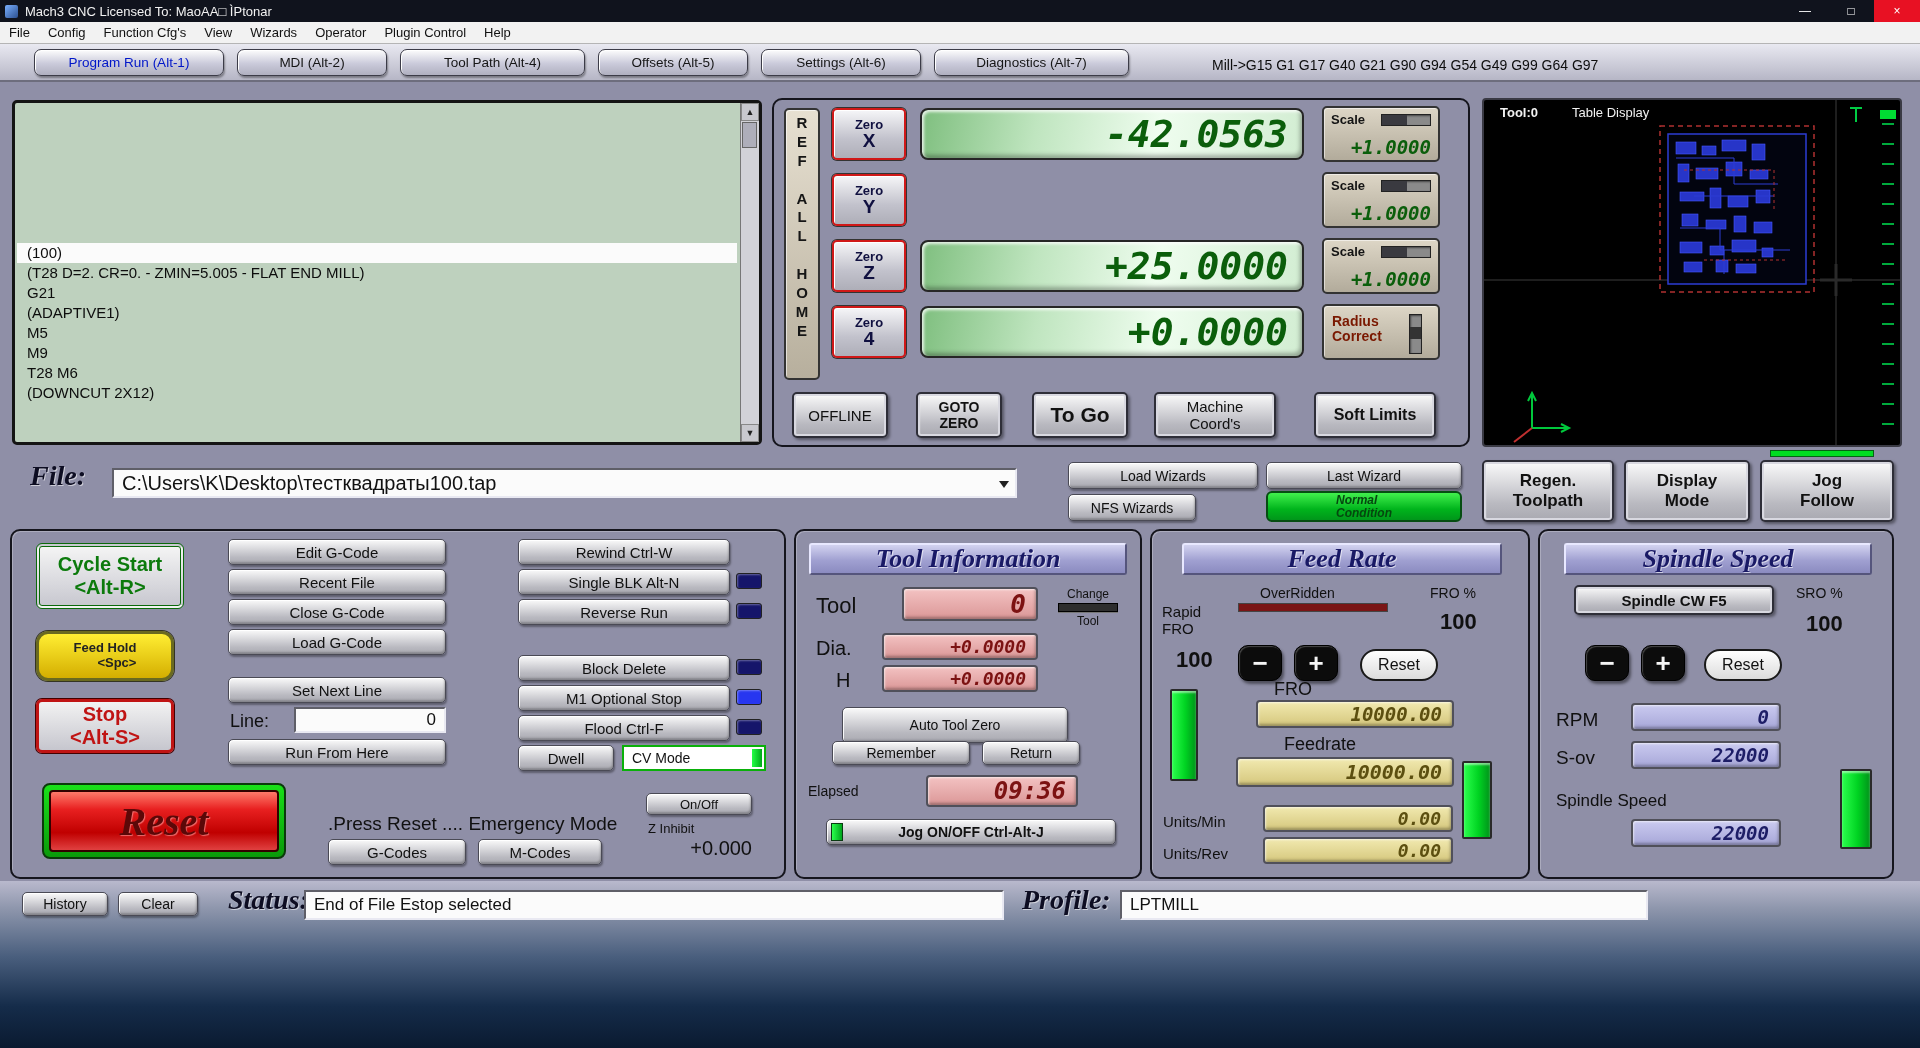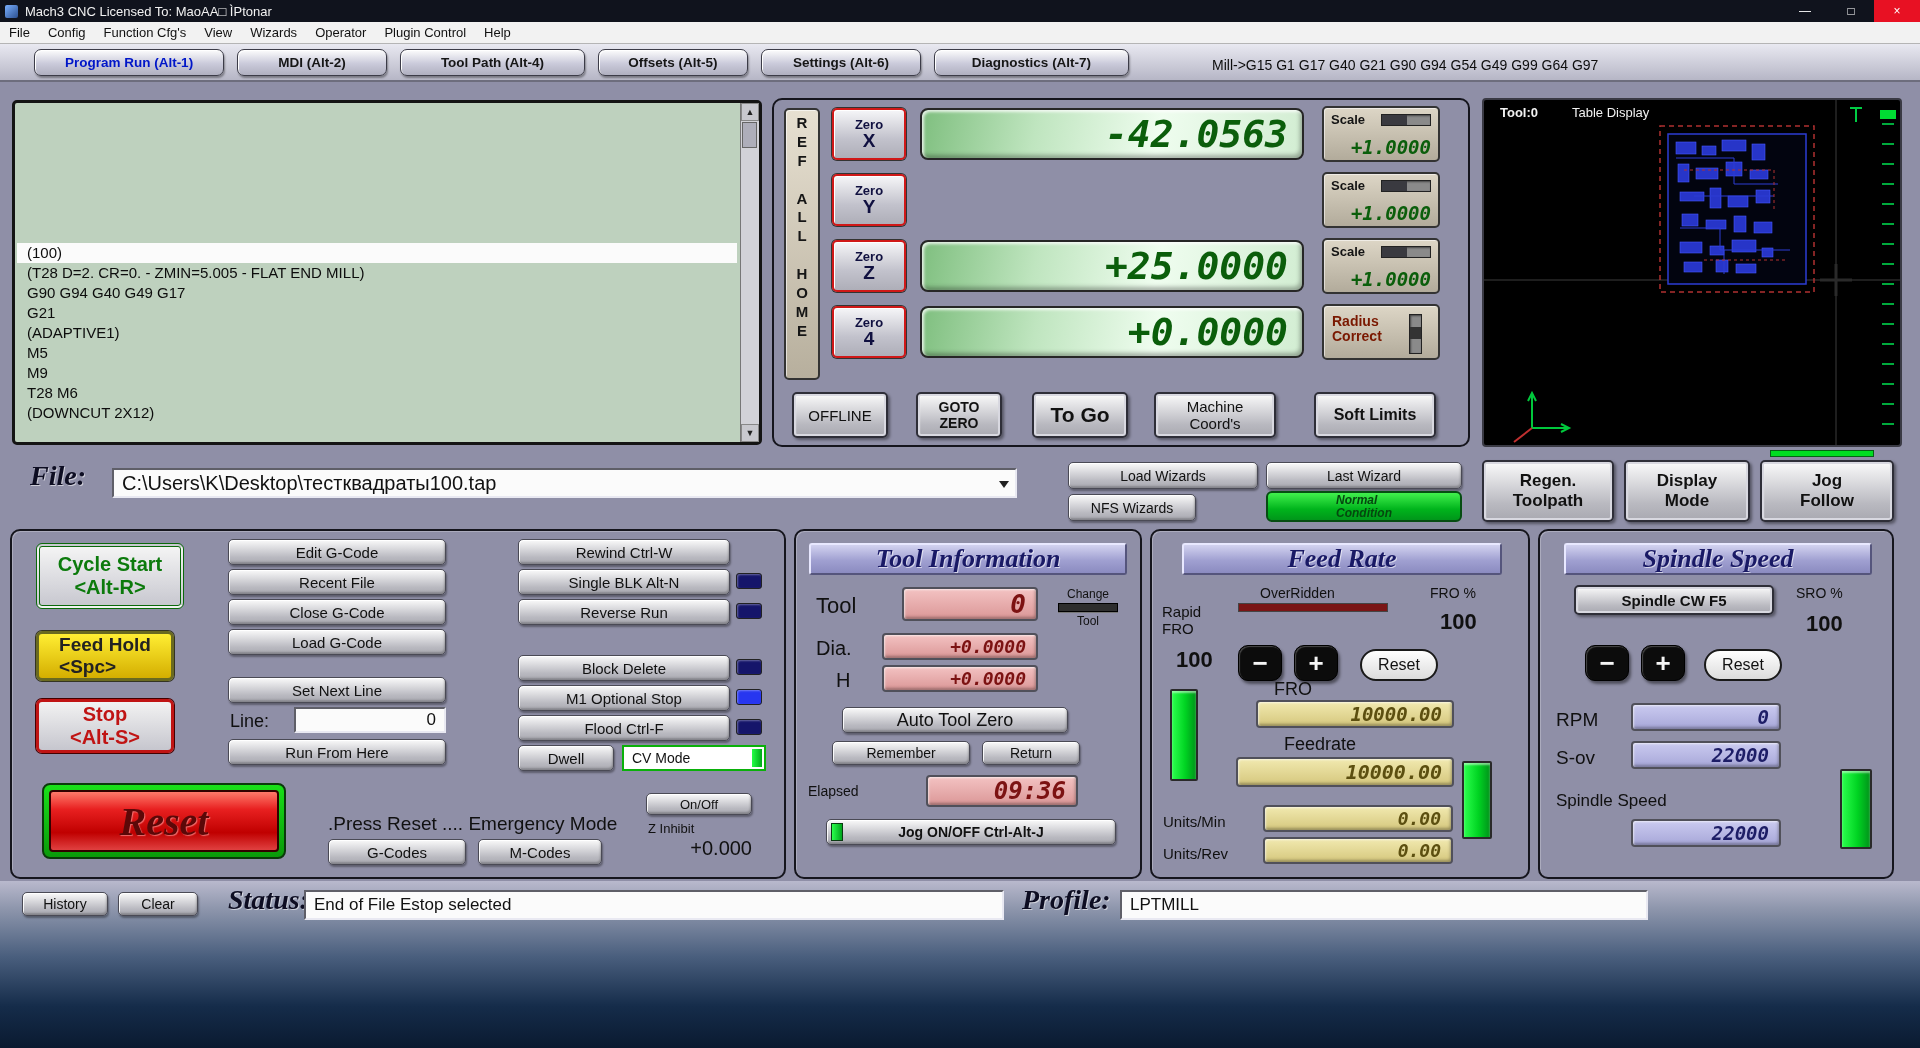--- a/index.html
+++ b/index.html
@@ -11,21 +11,21 @@
 .titlebar{position:absolute;left:0;top:0;width:1920px;height:22px;background:#10131d;display:flex;align-items:center;color:#f2f2f2;font-size:13px}
 .appicon{width:13px;height:13px;margin:0 7px 0 5px;background:linear-gradient(135deg,#7ab0ff,#2b4f8f);border-radius:2px}
 .apptitle{flex:1}
 .wbtn{width:46px;height:22px;display:flex;align-items:center;justify-content:center;font-size:12px;color:#fff}
 .wbtn.close{background:#e81123}
 
 .menubar{position:absolute;top:22px;left:0;width:1920px;height:22px;background:#f2f2f2;border-bottom:1px solid #b5b5b5;display:flex;align-items:center;font-size:13px;color:#111}
 .menuitem{padding:0 9px;height:100%;display:flex;align-items:center}
 
 .tabrow{position:absolute;top:44px;left:0;width:1920px;height:38px;background:linear-gradient(180deg,#e9e9f1,#b6b6c6);border-bottom:2px solid #6d6d7d;display:flex;align-items:center;gap:13px;padding-left:34px}
-.tab{height:27px;display:flex;align-items:center;justify-content:center;font-size:13.5px;font-weight:bold;color:#161616;background:linear-gradient(180deg,#fdfdfd,#cacada 55%,#b0b0c0);border:1px solid #3c3c48;border-radius:7px;box-shadow:inset 1px 1px 0 #fff,1px 2px 2px rgba(0,0,0,.35)}
+.tab{height:27px;display:flex;align-items:center;justify-content:center;font-size:13.5px;font-weight:normal;color:#161616;background:linear-gradient(180deg,#fdfdfd,#cacada 55%,#b0b0c0);border:1px solid #3c3c48;border-radius:7px;box-shadow:inset 1px 1px 0 #fff,1px 2px 2px rgba(0,0,0,.35)}
 .tab.active{color:#0016c8}
 .modes{position:absolute;left:1212px;top:57px;font-size:14px;color:#0d0d0d}
 
 .btn{position:absolute;display:flex;align-items:center;justify-content:center;text-align:center;background:linear-gradient(180deg,#fafafa 0%,#d6d6da 40%,#b9b9c0 72%,#a9a9b1 100%);border:1px solid #4a4a55;border-radius:5px;box-shadow:inset 1px 1px 0 rgba(255,255,255,.9),inset -1px -2px 2px rgba(0,0,0,.22),1px 2px 2px rgba(0,0,0,.35);font-size:14px;color:#111}
 .btn.big-border{border:2px solid #2e2e38;box-shadow:inset 0 0 0 2px #d8d8e0,inset 2px 2px 1px #fff,2px 2px 3px rgba(0,0,0,.4)}
 .sunken{position:absolute;background:#fbfbfb;border:2px solid;border-color:#5f5f68 #e9e9f2 #e9e9f2 #5f5f68;color:#111;display:flex;align-items:center;padding:0 8px;white-space:nowrap;overflow:hidden}
 .led{position:absolute;width:26px;height:16px;background:#15156a;border:1px solid #222;border-radius:3px;box-shadow:inset 1px 1px 2px rgba(255,255,255,.35)}
 .led.blue{background:#2736f0}
 .vgreen{position:absolute;background:linear-gradient(90deg,#2bff4d 0%,#00d422 55%,#00941a 100%);border:2px solid #2a2a2a;border-radius:2px;box-shadow:inset 0 2px 2px rgba(255,255,255,.5)}
 .pink,.yellow,.lav{position:absolute;display:flex;align-items:center;justify-content:flex-end;padding-right:10px;font-family:"DejaVu Sans Mono",monospace;font-style:italic;font-weight:bold;border:2px solid #50505a;border-radius:4px;box-shadow:inset 1px 1px 2px rgba(255,255,255,.65),inset -1px -2px 3px rgba(0,0,0,.3)}
@@ -61,21 +61,21 @@
 .v-slider{position:absolute;right:16px;top:8px;width:13px;height:40px;background:#8a8a8a;border:1px solid #222;box-shadow:inset 1px 1px 2px rgba(0,0,0,.5)}
 .v-slider .handle{position:absolute;left:0;top:12px;width:100%;height:12px;background:#333}
 
 .tpanel{position:absolute;left:1482px;top:98px;width:420px;height:349px;background:#000;border:2px solid #3a3a44;border-radius:4px}
 .tplabel{position:absolute;color:#f2f2f2;font-size:13px}
 
 .fdrop{position:absolute;right:6px;top:11px;width:0;height:0;border-left:5px solid transparent;border-right:5px solid transparent;border-top:7px solid #222}
 .ncbtn{position:absolute;display:flex;align-items:center;justify-content:center;text-align:left;background:linear-gradient(180deg,#41f04d,#00b41c 60%,#00961a);border:2px solid #064d12;border-radius:6px;color:#05470f;font:bold italic 12px/1.05 "Liberation Sans",sans-serif;white-space:pre-line}
 
 .cycle{position:absolute;border:4px double #0b6a0b;background:linear-gradient(180deg,#f4f4f4,#c8c8d0);color:#0c7a0c;font-weight:bold;font-size:20px;border-radius:6px;display:flex;align-items:center;justify-content:center;text-align:center}
-.fhold{position:absolute;border:3px solid #6a6a20;box-shadow:0 0 0 1px #332;background:linear-gradient(180deg,#ffee33,#d4ae00);color:#222;font-weight:bold;font-size:19px;border-radius:6px;display:flex;align-items:center;justify-content:center;text-align:left}
+.fhold{position:absolute;border:3px solid #6a6a20;box-shadow:0 0 0 1px #332;background:linear-gradient(180deg,#ffee33,#d4ae00);color:#222;font-weight:bold;font-size:13px;border-radius:12px;display:flex;align-items:center;justify-content:center;text-align:right}
 .stopbtn{position:absolute;border:3px solid #c01414;box-shadow:0 0 0 1px #400;background:linear-gradient(180deg,#f2f2f2,#c6c6ce);color:#c01414;font-weight:bold;font-size:20px;border-radius:6px;display:flex;align-items:center;justify-content:center;text-align:center}
 .reset-wrap{position:absolute;background:linear-gradient(180deg,#19e019,#0a9a0a);border:2px solid #0a3a0a;border-radius:8px;padding:5px}
 .reset-inner{width:100%;height:100%;background:linear-gradient(180deg,#ff7a6a 0%,#e82020 30%,#c00000 70%,#e04040 100%);border:2px solid #330000;border-radius:4px;display:flex;align-items:center;justify-content:center;color:#5c0808;font:bold italic 40px "Liberation Serif",serif;text-shadow:1px 1px 1px rgba(255,150,150,.7)}
 .cvbox{position:absolute;background:#fff;border:2px solid #0ab00a;display:flex;align-items:center;padding-left:8px;font-size:14px;color:#111}
 .cvled{position:absolute;right:2px;top:2px;bottom:2px;width:10px;background:linear-gradient(90deg,#22ff44,#00a818)}
 .jogled{position:absolute;left:4px;top:3px;bottom:3px;width:12px;background:linear-gradient(90deg,#2bff4d,#00a41d);border:1px solid #0a3a12}
 
 .changetool{position:absolute;display:flex;flex-direction:column;align-items:center;justify-content:center;gap:2px;font-size:12px;color:#111}
 .changetool .bar{width:60px;height:9px;background:#2e2e2e;border:1px solid #000;box-shadow:0 1px 0 #777}
 
@@ -116,21 +116,20 @@
     <div class="tab" style="width:150px">Offsets (Alt-5)</div>
     <div class="tab" style="width:160px">Settings (Alt-6)</div>
     <div class="tab" style="width:195px">Diagnostics (Alt-7)</div>
   </div>
   <div class="modes">Mill-&gt;G15  G1 G17 G40 G21 G90 G94 G54 G49 G99 G64 G97</div>
 
   <div class="gcodepanel">
     <div class="glines">
       <div class="gline hl">(100)</div>
       <div class="gline">(T28  D=2. CR=0. - ZMIN=5.005 - FLAT END MILL)</div>
-      <div class="gline">G90 G94 G40 G49 G17</div>
       <div class="gline">G21</div>
       <div class="gline">(ADAPTIVE1)</div>
       <div class="gline">M5</div>
       <div class="gline">M9</div>
       <div class="gline">T28 M6</div>
       <div class="gline">(DOWNCUT 2X12)</div>
     </div>
     <div class="gscroll">
       <div class="garrow up">▲</div>
       <div class="gthumb"></div>
@@ -355,21 +354,21 @@
     <div class="pink" style="left:106px;top:56px;width:136px;height:34px;font-size:26px">0</div>
     <div class="changetool" style="left:252px;top:52px;width:80px;height:48px">
       <span>Change</span>
       <span class="bar"></span>
       <span>Tool</span>
     </div>
     <div class="lbl" style="left:20px;top:106px;font-size:20px">Dia.</div>
     <div class="pink" style="left:86px;top:102px;width:156px;height:27px;font-size:18px">+0.0000</div>
     <div class="lbl" style="left:40px;top:138px;font-size:20px">H</div>
     <div class="pink" style="left:86px;top:134px;width:156px;height:27px;font-size:18px">+0.0000</div>
-    <div class="btn" style="left:46px;top:176px;width:226px;height:26px;font-size:18px">Auto Tool Zero</div>
+    <div class="btn" style="left:46px;top:176px;width:226px;height:36px;font-size:14px">Auto Tool Zero</div>
     <div class="btn" style="left:36px;top:210px;width:138px;height:24px">Remember</div>
     <div class="btn" style="left:186px;top:210px;width:98px;height:24px">Return</div>
     <div class="lbl" style="left:12px;top:252px;font-size:14px">Elapsed</div>
     <div class="pink" style="left:130px;top:244px;width:152px;height:32px;font-size:24px">09:36</div>
     <div class="btn" style="left:30px;top:288px;width:290px;height:26px;font-weight:bold">
       <span class="jogled"></span>
       <span>Jog ON/OFF Ctrl-Alt-J</span>
     </div>
   </div>
 

